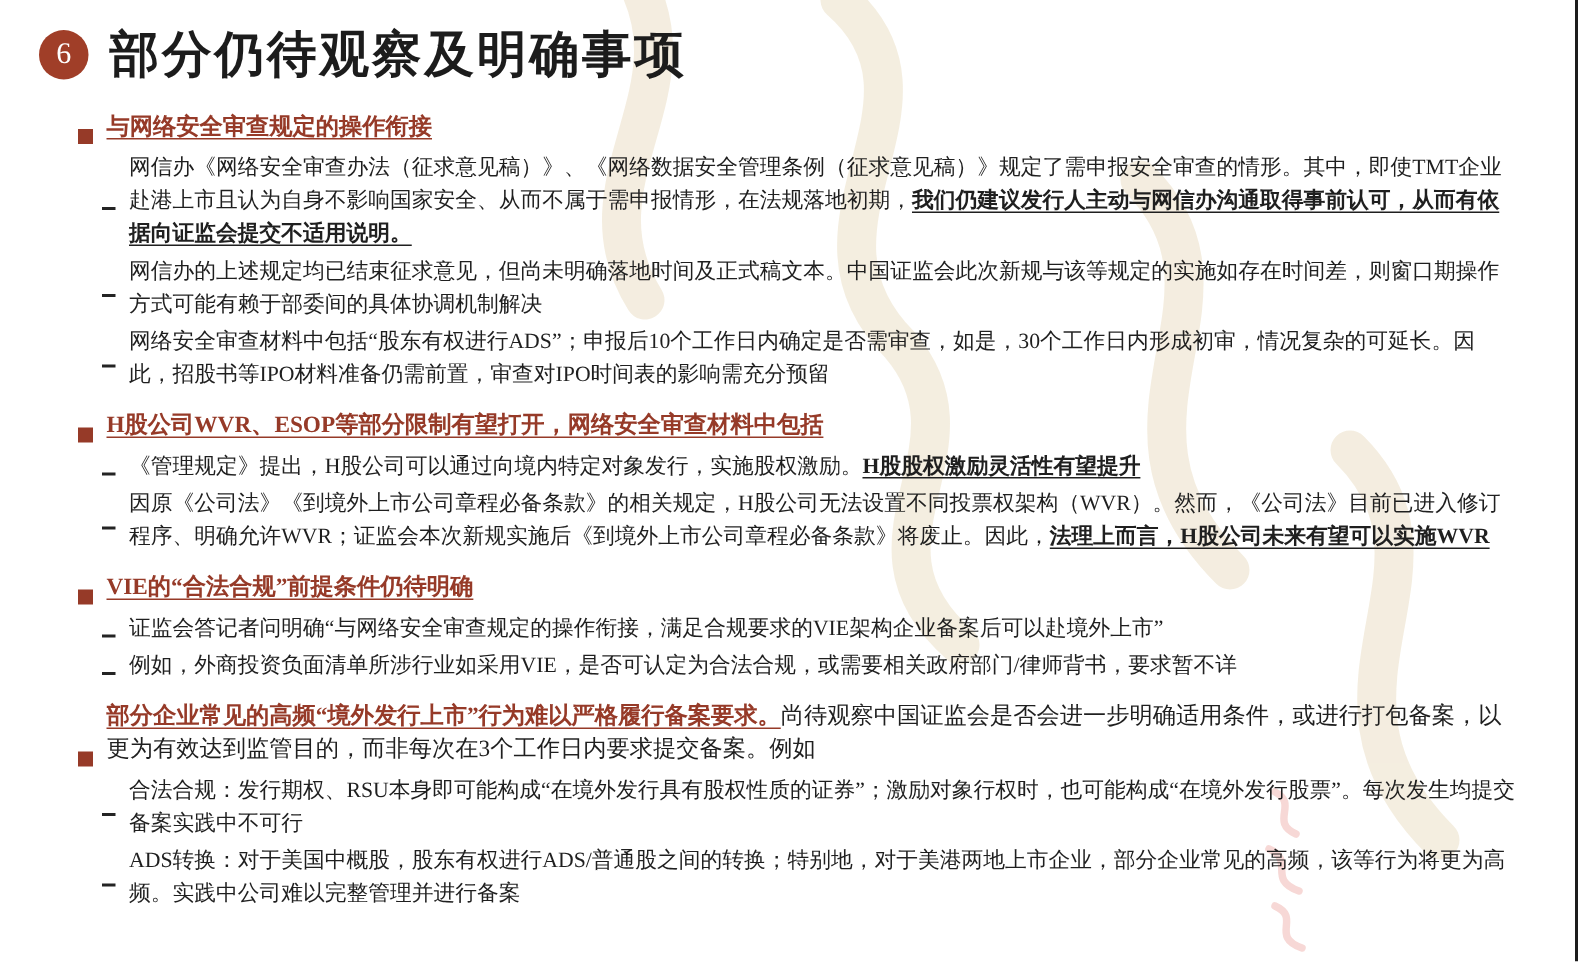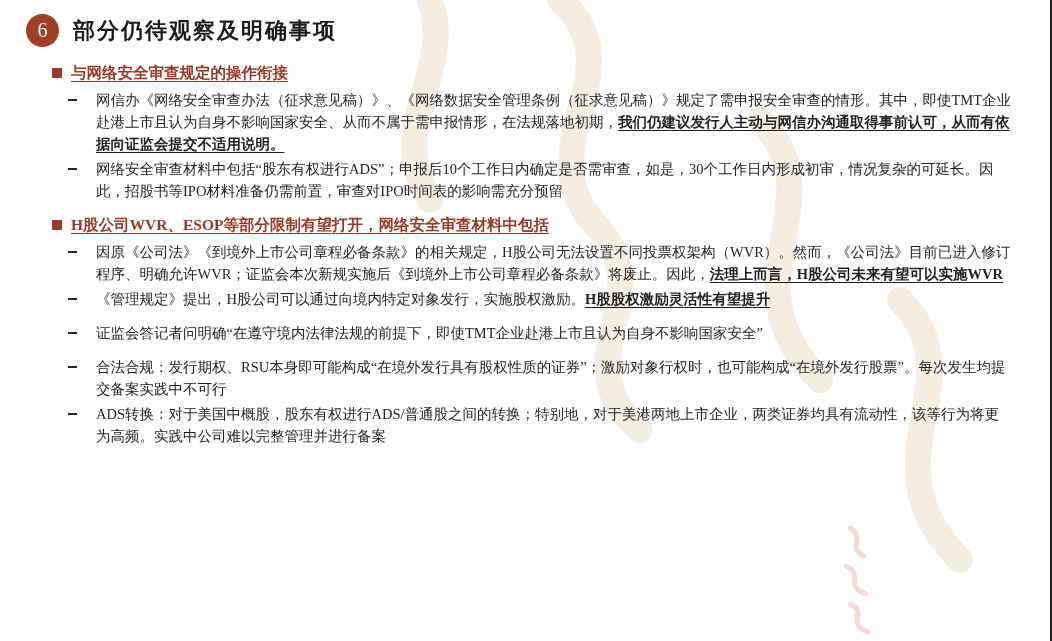--- a/index.html
+++ b/index.html
@@ -17,31 +17,31 @@
   
   .wm { position:absolute; top:0; left:0; width:1052px; height:641px; pointer-events:none; }
 
   .title-row { position:relative; display:flex; align-items:center; gap:14px; padding:14px 0 0 26px; }
   .badge {
     width:33px; height:33px; border-radius:50%;
     background:#a03e28; color:#fff;
     display:flex; align-items:center; justify-content:center;
     font-size:20px; flex:none;
   }
-  .title { font-size:22px; font-weight:bold; color:#1c1c1c; letter-spacing:2px; }
+  .title { font-size:33px; font-weight:bold; color:#1c1c1c; letter-spacing:2px; }
 
   .content { position:relative; padding:15px 38px 0 52px; }
   .section { margin-bottom:12px; }
-  .hrow { display:flex; align-items:flex-start; margin-bottom:5px; }
+  .hrow { display:flex; align-items:flex-end; margin-bottom:5px; }
   .sq { width:10px; height:10px; background:#963a28; margin:6px 9px 0 0; flex:none; }
   .htext { font-size:15.5px; line-height:22px; }
   .s-hu { color:#963a28; font-weight:bold; text-decoration:underline; text-underline-offset:3px; }
   .s-hn { color:#1f1f1f; font-weight:normal; }
 
-  .brow { display:flex; align-items:flex-start; margin:2px 0 3px 16px;gap:10px; }
+  .brow { display:flex; align-items:center; margin:2px 0 3px 16px; }
   .dash { width:9px; height:2px; background:#242424; margin:10px 9px 0 0; flex:none; }
   .btext { font-size:14.5px; line-height:22px; color:#1f1f1f; }
   .s-n { font-weight:normal; }
   .s-b { font-weight:normal; }
   .s-bu { font-weight:bold; text-decoration:underline; text-underline-offset:3px; }
 </style>
 </head>
 <body>
 
 <div class="page">
@@ -72,48 +72,64 @@
         <div class="hrow">
           <span class="sq"></span>
           <div class="htext"><span class="s-hu">与网络安全审查规定的操作衔接</span></div>
         </div>
         <div class="brow">
           <span class="dash"></span>
           <div class="btext"><span class="s-n">网信办《网络安全审查办法（征求意见稿）》、《网络数据安全管理条例（征求意见稿）》规定了需申报安全审查的情形。其中，即使TMT企业赴港上市且认为自身不影响国家安全、从而不属于需申报情形，在法规落地初期，</span><span class="s-bu">我们仍建议发行人主动与网信办沟通取得事前认可，从而有依据向证监会提交不适用说明。</span></div>
         </div>
         <div class="brow">
           <span class="dash"></span>
+          <div class="btext"><span class="s-n">网信办的上述规定均已结束征求意见，但尚未明确落地时间及正式稿文本。中国证监会此次新规与该等规定的实施如存在时间差，则窗口期操作方式可能有赖于部委间的具体协调机制解决</span></div>
+        </div>
+        <div class="brow">
+          <span class="dash"></span>
           <div class="btext"><span class="s-n">网络安全审查材料中包括“股东有权进行ADS”；申报后10个工作日内确定是否需审查，如是，30个工作日内形成初审，情况复杂的可延长。因此，</span><span class="s-b">招股书等IPO材料准备仍需前置，审查对IPO时间表的影响需充分预留</span></div>
         </div>
       </div>
       <div class="section">
         <div class="hrow">
           <span class="sq"></span>
           <div class="htext"><span class="s-hu">H股公司WVR、ESOP等部分限制有望打开，网络安全审查材料中包括</span></div>
         </div>
         <div class="brow">
           <span class="dash"></span>
-          <div class="btext"><span class="s-n">因原《公司法》《到境外上市公司章程必备条款》的相关规定，H股公司无法设置不同投票权架构（WVR）。然而，《公司法》目前已进入修订程序、明确允许WVR；证监会本次新规实施后《到境外上市公司章程必备条款》将废止。因此，</span><span class="s-bu">法理上而言，H股公司未来有望可以实施WVR</span></div>
+          <div class="btext"><span class="s-n">《管理规定》提出，H股公司可以通过向境内特定对象发行，实施股权激励。</span><span class="s-bu">H股股权激励灵活性有望提升</span></div>
         </div>
         <div class="brow">
           <span class="dash"></span>
-          <div class="btext"><span class="s-n">《管理规定》提出，H股公司可以通过向境内特定对象发行，实施股权激励。</span><span class="s-bu">H股股权激励灵活性有望提升</span></div>
+          <div class="btext"><span class="s-n">因原《公司法》《到境外上市公司章程必备条款》的相关规定，H股公司无法设置不同投票权架构（WVR）。然而，《公司法》目前已进入修订程序、明确允许WVR；证监会本次新规实施后《到境外上市公司章程必备条款》将废止。因此，</span><span class="s-bu">法理上而言，H股公司未来有望可以实施WVR</span></div>
         </div>
       </div>
       <div class="section">
+        <div class="hrow">
+          <span class="sq"></span>
+          <div class="htext"><span class="s-hu">VIE的“合法合规”前提条件仍待明确</span></div>
+        </div>
         <div class="brow">
           <span class="dash"></span>
-          <div class="btext"><span class="s-n">证监会答记者问明确“在遵守境内法律法规的前提下，即使TMT企业赴港上市且认为自身不影响国家安全”</span></div>
+          <div class="btext"><span class="s-n">证监会答记者问明确“与网络安全审查规定的操作衔接，满足合规要求的VIE架构企业备案后可以赴境外上市”</span></div>
+        </div>
+        <div class="brow">
+          <span class="dash"></span>
+          <div class="btext"><span class="s-b">例如，外商投资负面清单所涉行业如采用VIE，是否可认定为合法合规，或需要相关政府部门/律师背书，要求暂不详</span></div>
         </div>
       </div>
       <div class="section">
+        <div class="hrow">
+          <span class="sq"></span>
+          <div class="htext"><span class="s-hu">部分企业常见的高频“境外发行上市”行为难以严格履行备案要求。</span><span class="s-hn">尚待观察中国证监会是否会进一步明确适用条件，或进行打包备案，以更为有效达到监管目的，而非每次在3个工作日内要求提交备案。例如</span></div>
+        </div>
         <div class="brow">
           <span class="dash"></span>
           <div class="btext"><span class="s-b">合法合规：</span><span class="s-n">发行期权、RSU本身即可能构成“在境外发行具有股权性质的证券”；激励对象行权时，也可能构成“在境外发行股票”。每次发生均提交备案实践中不可行</span></div>
         </div>
         <div class="brow">
           <span class="dash"></span>
-          <div class="btext"><span class="s-b">ADS转换：</span><span class="s-n">对于美国中概股，股东有权进行ADS/普通股之间的转换；特别地，对于美港两地上市企业，两类证券均具有流动性，该等行为将更为高频。实践中公司难以完整管理并进行备案</span></div>
+          <div class="btext"><span class="s-b">ADS转换：</span><span class="s-n">对于美国中概股，股东有权进行ADS/普通股之间的转换；特别地，对于美港两地上市企业，部分企业常见的高频，该等行为将更为高频。实践中公司难以完整管理并进行备案</span></div>
         </div>
       </div>
     </div>
 
 </div>
 
 </body></html>

